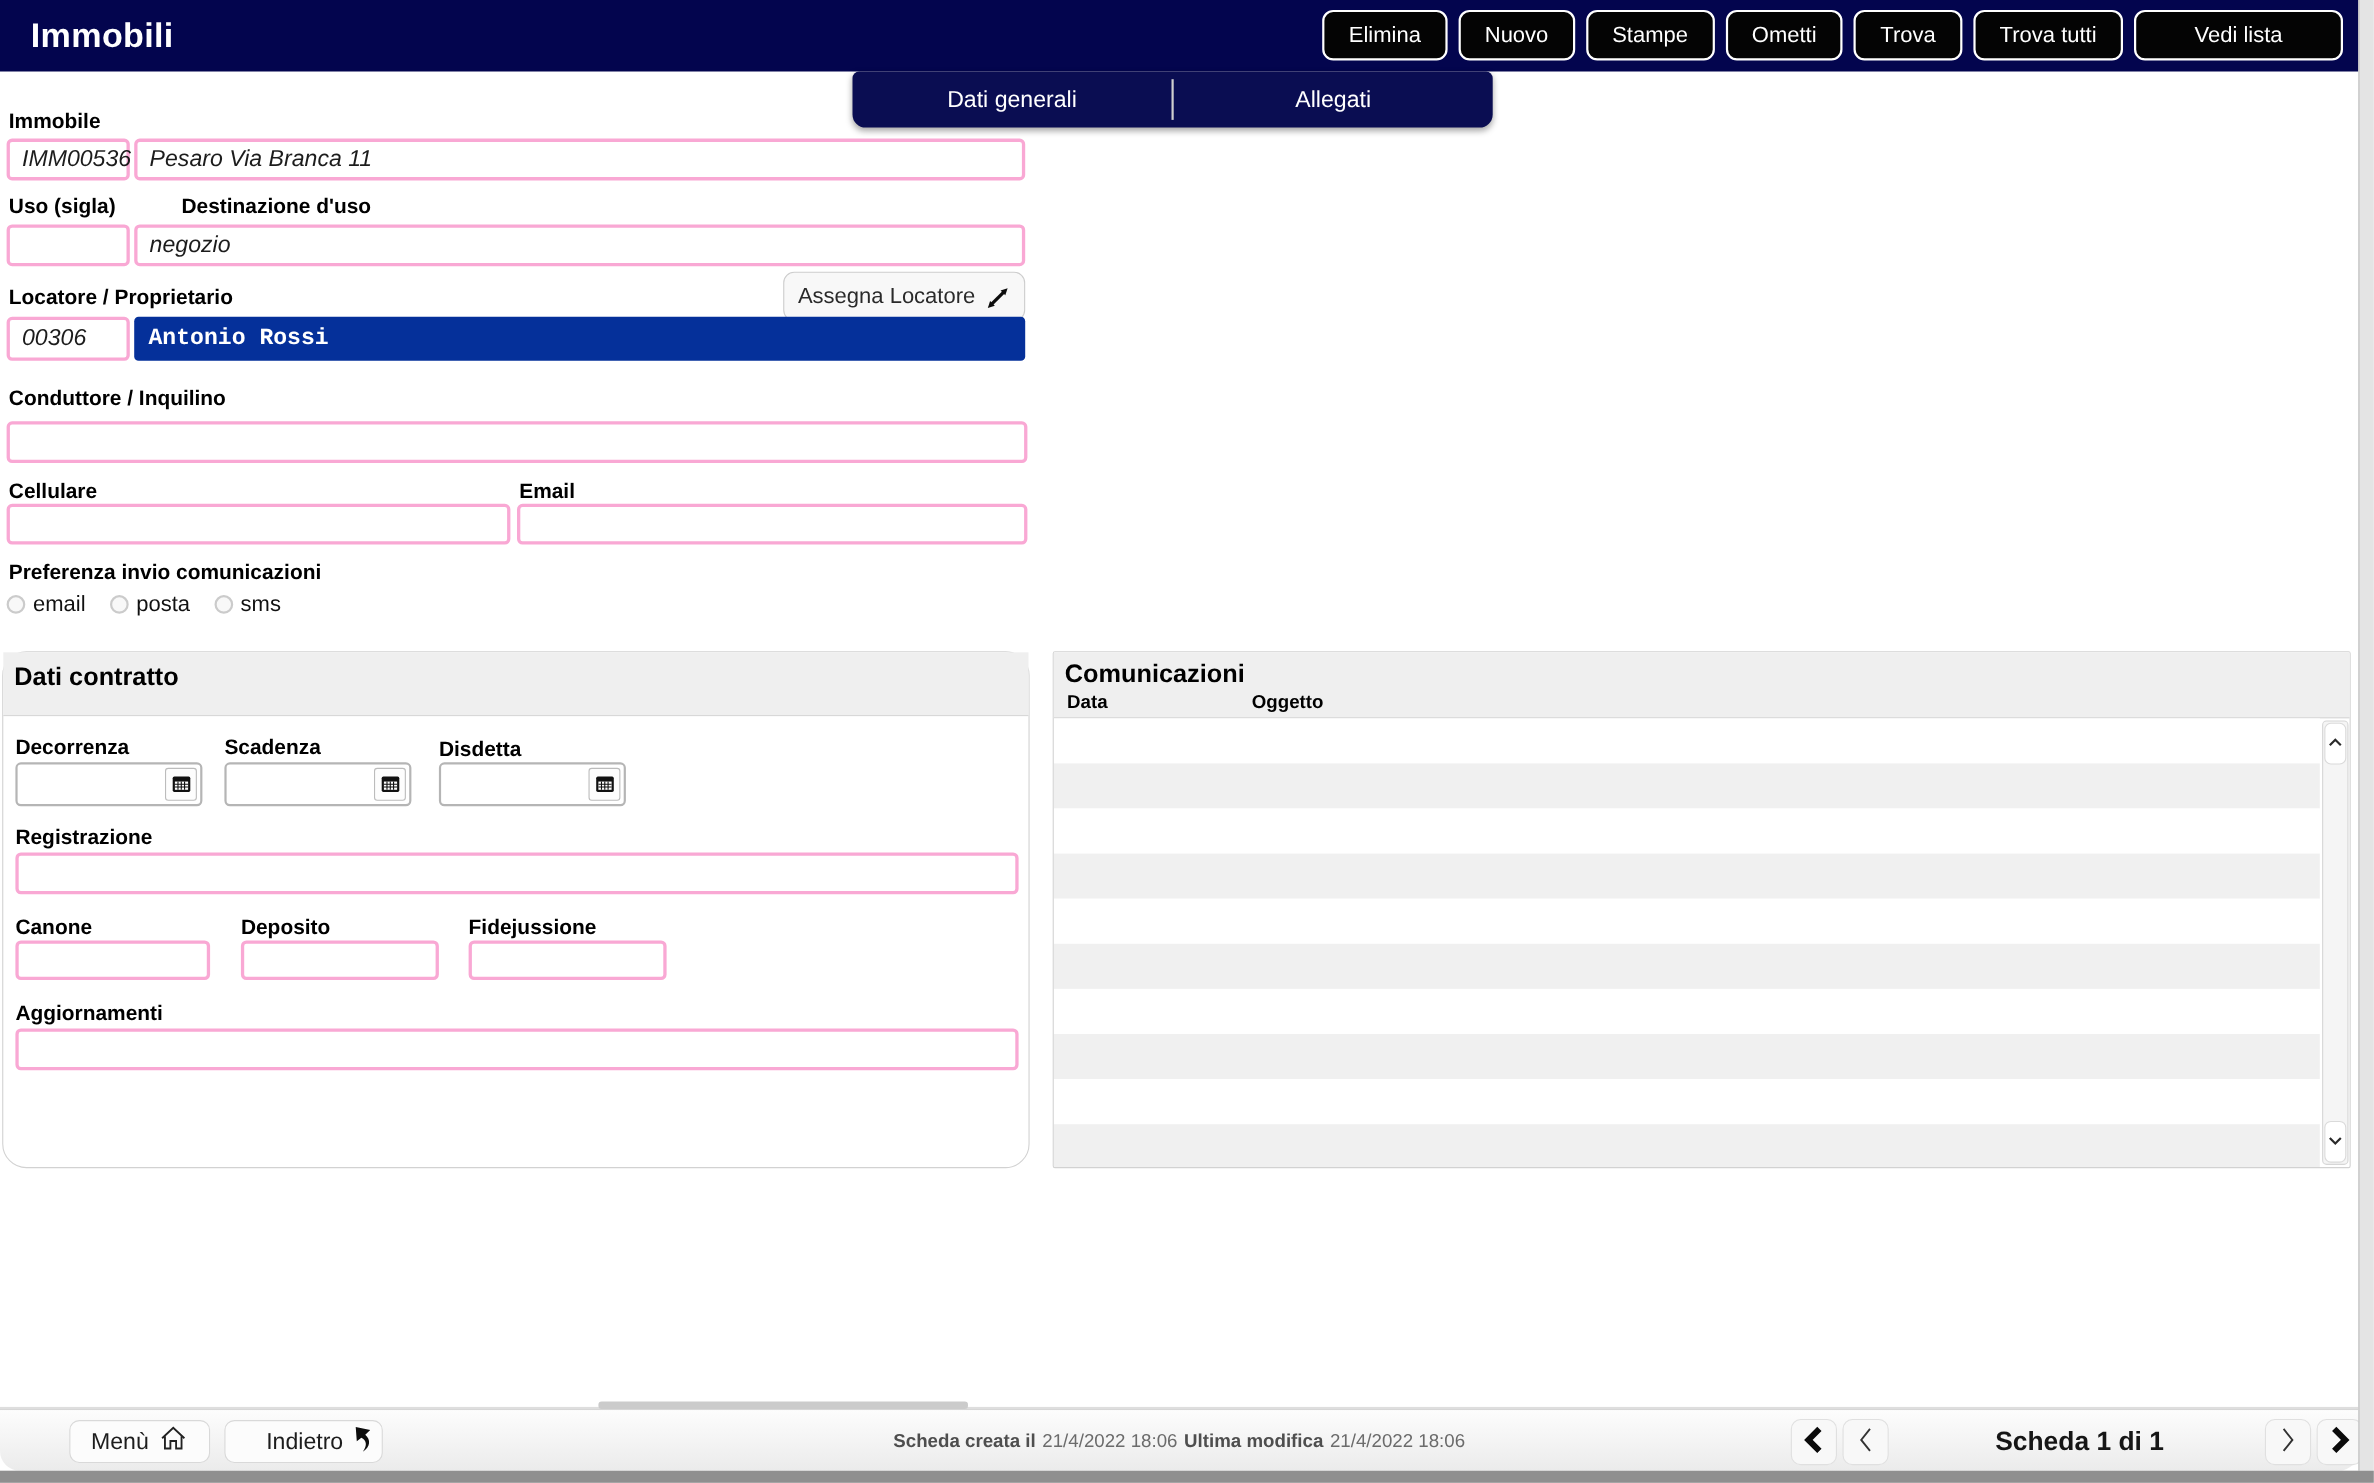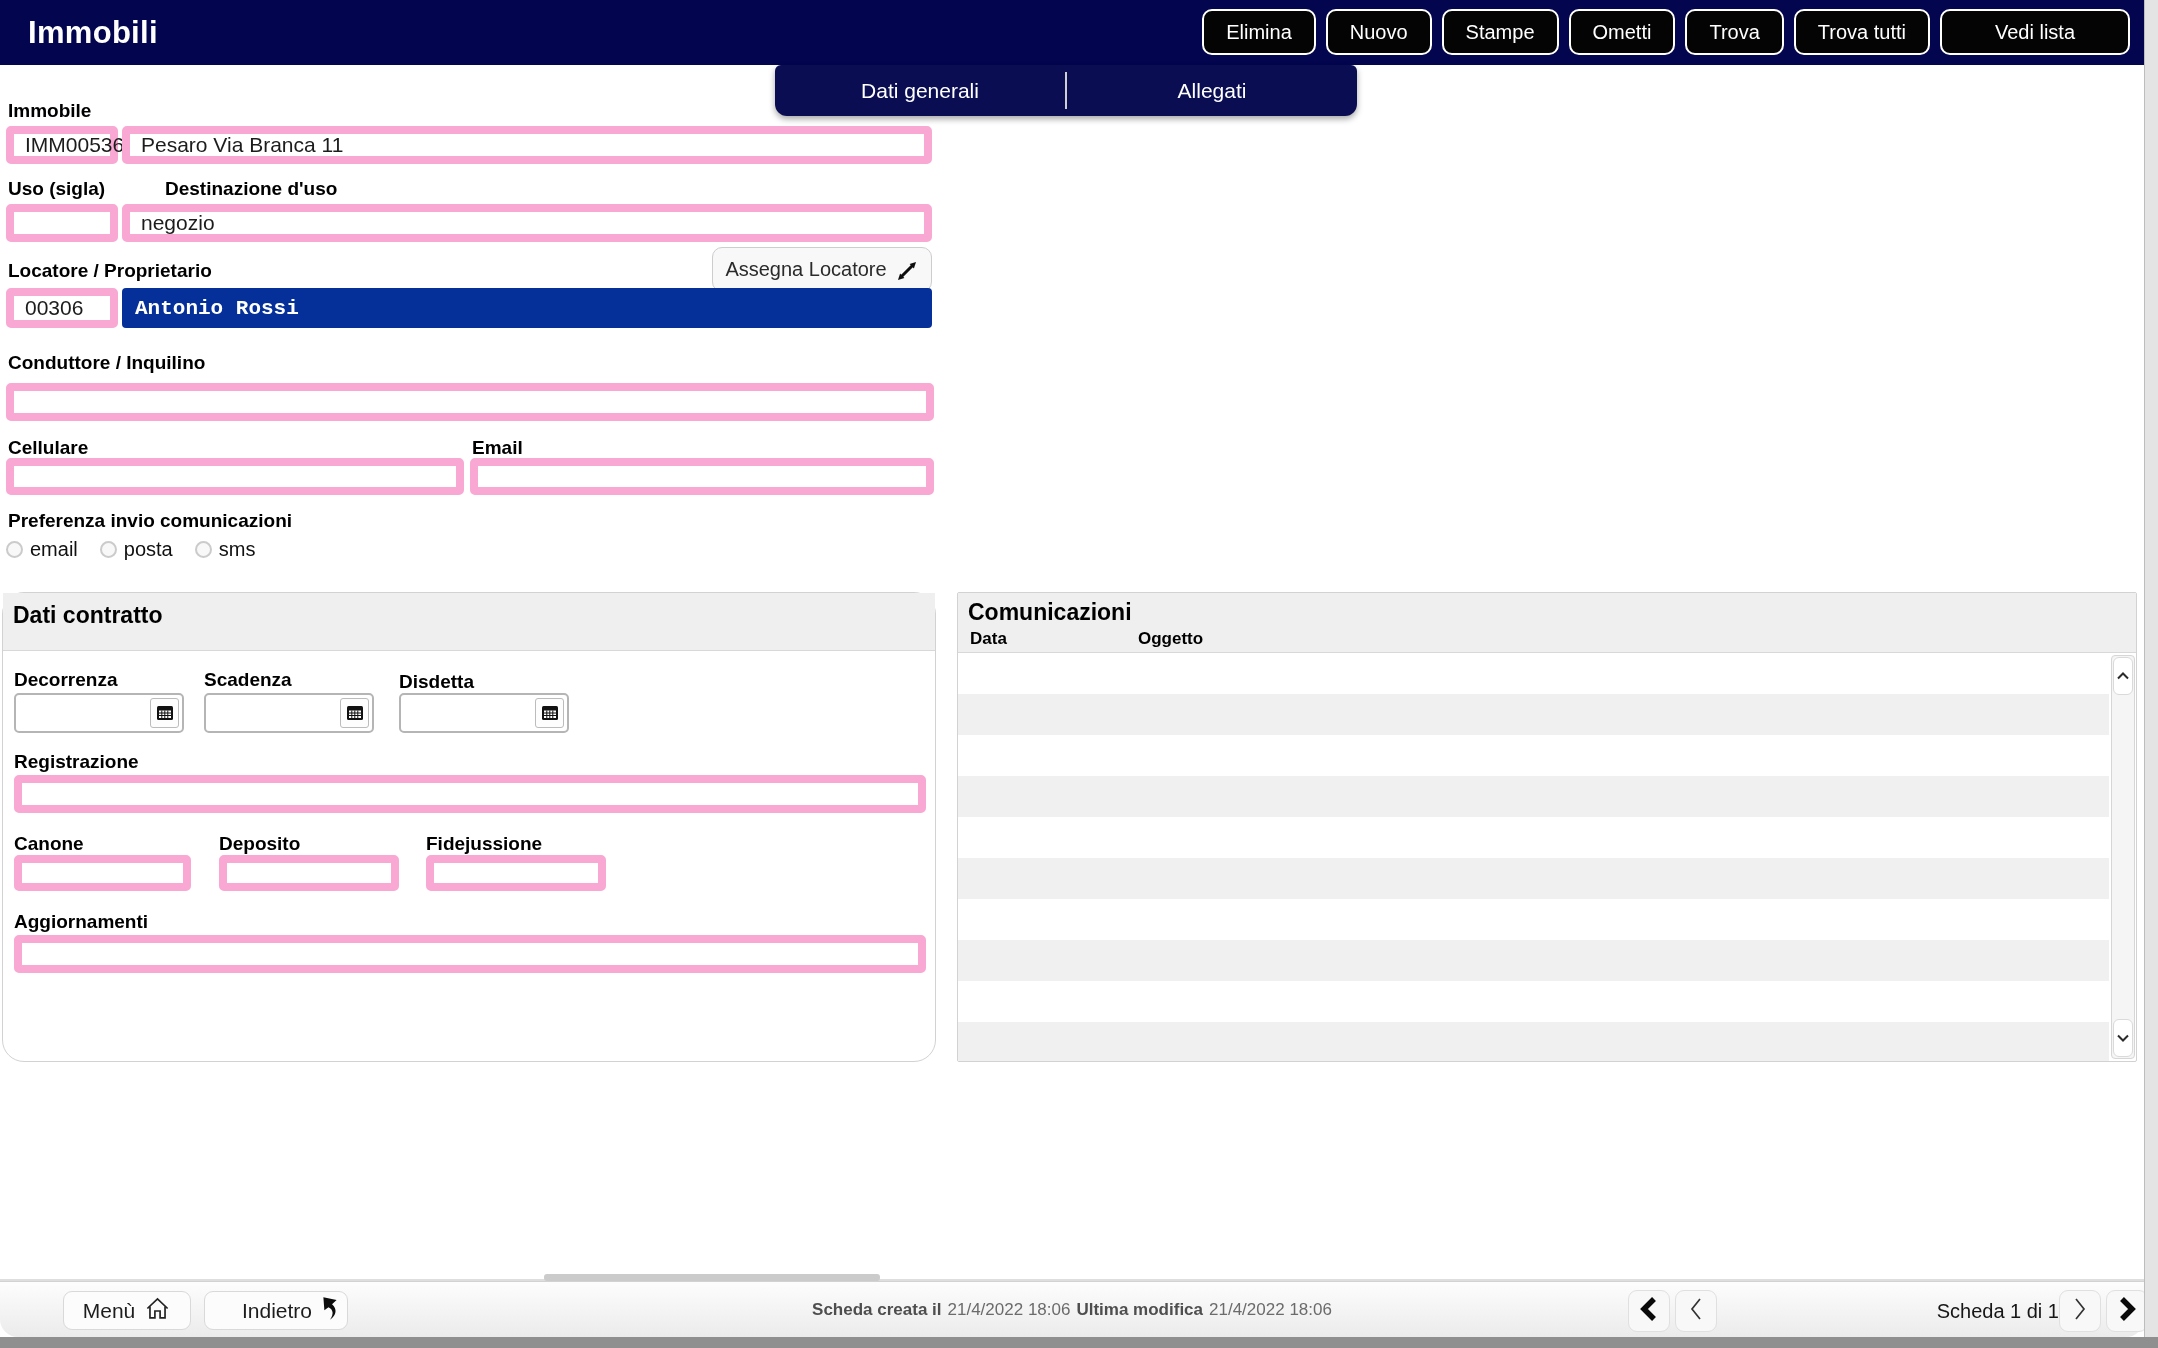--- a/index.html
+++ b/index.html
@@ -17,22 +17,22 @@
   .tb-btn.wide { min-width:190px; }
 
   
   .tabbar { position:absolute; left:775px; top:65px; width:582px; height:51px; background:#0a0d52;
             border-radius:6px 6px 12px 12px; box-shadow:0 3px 6px rgba(0,0,0,.35); display:flex; }
   .tab { flex:1; display:flex; align-items:center; justify-content:center; color:#fff; font-size:21px; cursor:pointer; }
   .tab-divider { width:2px; background:#cfcfcf; margin:7px 0; }
 
   
   .lbl { position:absolute; font-weight:bold; font-size:19px; color:#000; white-space:nowrap; }
-  .field { position:absolute; background:#fff; border:8px solid #f9a8d4; border-radius:5px;
-           display:flex; align-items:center; padding:0 11px; font-size:21px; color:#1c1c1c; }
+  .field { position:absolute; background:#fff; border:3px solid #f9a8d4; border-radius:5px;
+           display:flex; align-items:center; padding:0 11px; font-size:21px; color:#1c1c1c;font-style:italic; }
   .field-blue { position:absolute; background:#05309a; border-radius:4px; display:flex; align-items:center;
                 padding:0 13px; font-size:21px; font-weight:bold; color:#fff;font-family:Liberation Mono, monospace; }
   .assign-btn { position:absolute; background:#f8f8f8; border:1.5px solid #cdcdcd; border-radius:10px;
                 display:flex; align-items:center; justify-content:center; gap:8px; font-size:20px; color:#2a2a2a; cursor:pointer; }
   .assign-btn svg { margin-top:8px; }
   .radio-row { position:absolute; display:flex; gap:22px; align-items:center; }
   .radio-opt { display:flex; align-items:center; gap:7px; cursor:pointer; }
   .radio-circle { width:17px; height:17px; border-radius:50%; border:2px solid #cbcbcb; background:#f8f8f8; }
   .radio-text { font-size:20px; color:#111; }
 
@@ -61,21 +61,21 @@
             background:linear-gradient(#fdfdfd,#ebebeb); border-radius:0 0 18px 18px; border-top:1px solid #d2d2d2; }
   .foot-btn { position:absolute; top:9px; height:39px; background:#fcfcfc; border:1.5px solid #d9d9d9; border-radius:9px;
               display:flex; align-items:center; justify-content:center; gap:9px; font-size:21px; color:#1d1d1d; cursor:pointer; }
   .foot-meta { position:absolute; left:0; right:0; top:0; height:56px; display:flex; align-items:center; justify-content:center;
                font-size:17px; color:#6b6b6b; gap:6px; pointer-events:none; }
   .foot-meta b { color:#4e4e4e; }
   .nav-group { position:absolute; left:1628px; top:7px; width:520px; height:44px; display:flex; align-items:center; }
   .nav-btn { width:42px; height:42px; background:#f8f8f8; border:1px solid #e0e0e0; border-radius:9px;
              display:flex; align-items:center; justify-content:center; cursor:pointer; margin-right:5px; }
   .nav-btn.last { margin-right:0; }
-  .nav-label { flex:1; text-align:right; font-size:20px; color:#161616; }
+  .nav-label { flex:1; text-align:center; font-size:24px; color:#161616;font-weight:bold; }
 
   .right-strip { position:absolute; right:0; top:0; width:14px; height:1337px; background:#e4e4e4; border-left:1px solid #bdbdbd; }
   .bottom-strip { position:absolute; left:0; top:1337px; width:2158px; height:11px; background:#8f8f8f; }
 </style>
 </head>
 <body>
 
 <div id="app">
 
   <div class="header">

